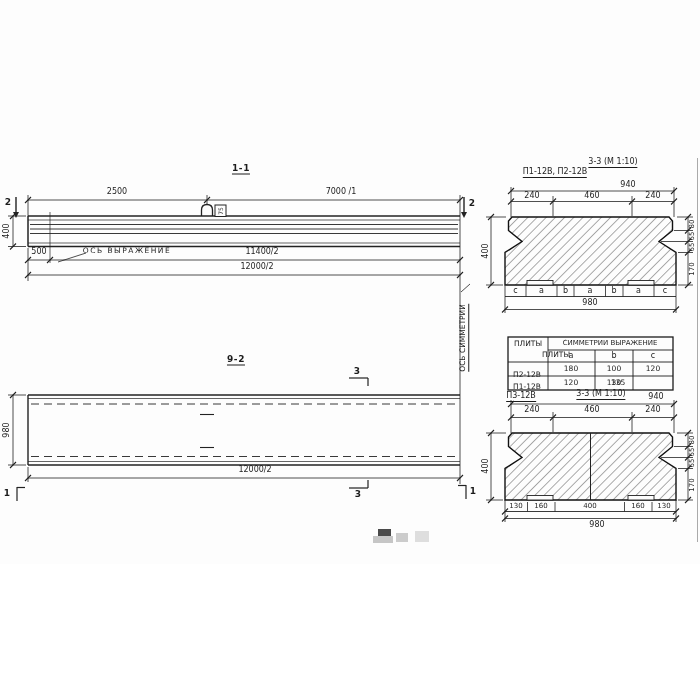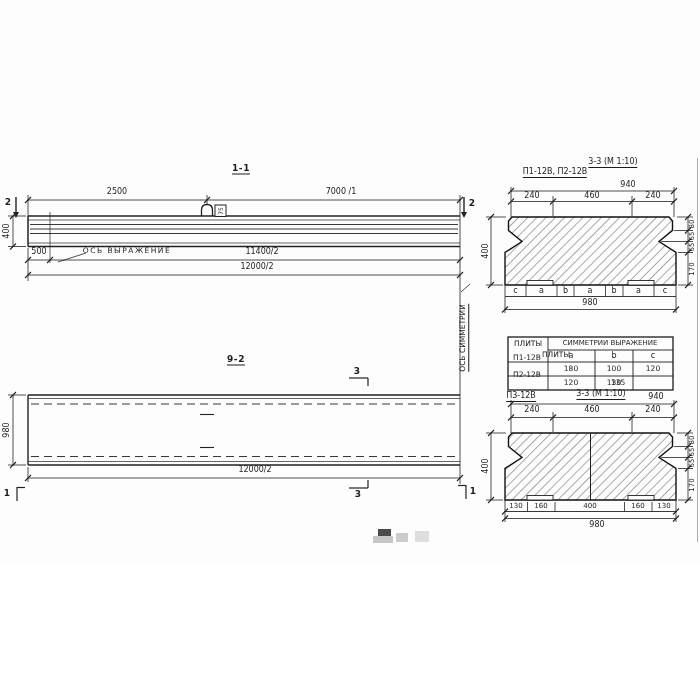--- a/index.html
+++ b/index.html
@@ -279,21 +279,21 @@
 <div class="L" style="left:638.5px;top:290.5px">a</div>
 <div class="L" style="left:665px;top:290.5px">c</div>
 <div class="L" style="left:590px;top:303px">980</div>
 
 <div class="L s75" style="left:528px;top:344px">ПЛИТЫ</div>
 <div class="L s75" style="left:556px;top:355px">ПЛИТЫ</div>
 <div class="L s7" style="left:610px;top:343px">СИММЕТРИИ ВЫРАЖЕНИЕ</div>
 <div class="L" style="left:571px;top:356px">a</div>
 <div class="L" style="left:614px;top:356px">b</div>
 <div class="L" style="left:653px;top:356px">c</div>
-<div class="L s75" style="left:527px;top:358px">П1-12В</div>
+<div class="L s75" style="left:527px;top:387px">П1-12В</div>
 <div class="L s75" style="left:571px;top:369px">180</div>
 <div class="L s75" style="left:614px;top:369px">100</div>
 <div class="L s75" style="left:653px;top:369px">120</div>
 <div class="L s75" style="left:527px;top:375px">П2-12В</div>
 <div class="L s75" style="left:571px;top:383px">120</div>
 <div class="L s75" style="left:614px;top:383px">130</div>
 <div class="L s75" style="left:618px;top:383px">135</div>
 
 <div class="L ul" style="left:521px;top:397px">П3-12В</div>
 <div class="L ul" style="left:601px;top:395px">3-3 (М 1:10)</div>

